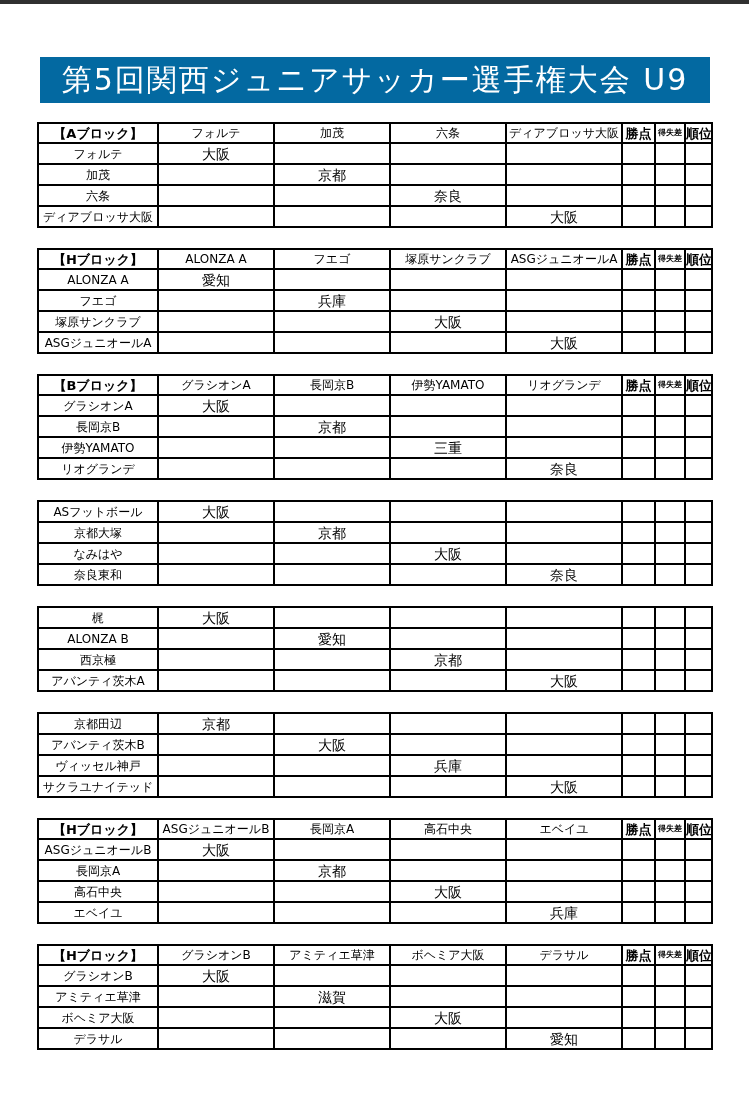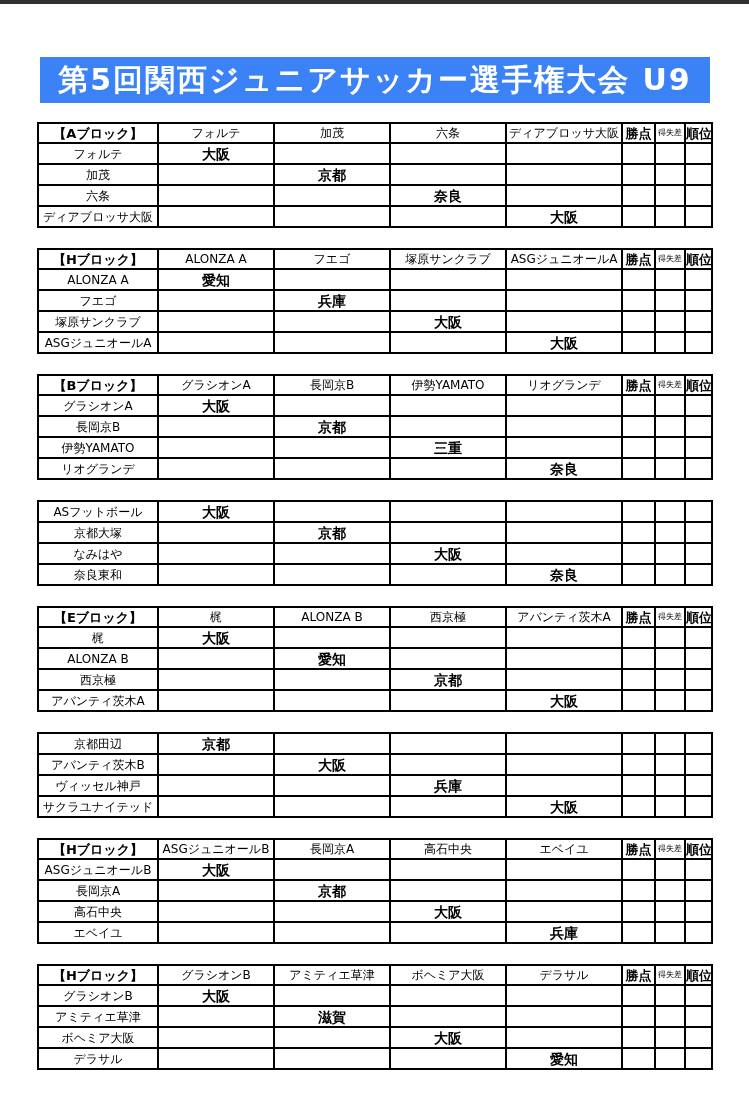--- a/index.html
+++ b/index.html
@@ -16,27 +16,27 @@
   }
   .top-bar {
     width: 749px;
     height: 4px;
     background: #303030;
   }
   .title-bar {
     margin: 53px 0 19px 40px;
     width: 670px;
     height: 46px;
-    background: #3b82f6;
+    background: #0369a1;
     color: #ffffff;
     display: flex;
     align-items: center;
     justify-content: center;
     font-size: 30px;
-    font-weight: bold;
+    font-weight: normal;
     letter-spacing: 2px;
     white-space: nowrap;
   }
   table.block-table {
     border-collapse: collapse;
     table-layout: fixed;
     margin: 0 0 20px 37px;
     width: 674px;
   }
   table.block-table td {
@@ -57,25 +57,25 @@
     color: #ffffff;
     font-size: 13px;
     font-weight: bold;
   }
   td.teamhdr { font-size: 12px; }
   td.teamname { font-size: 12px; }
   td.pref {
     background: #000000;
     color: #ffffff;
     font-size: 14px;
-    font-weight: bold;
+    font-weight: normal;
     border-radius: 7px;
   }
   td.pts, td.rank { font-size: 13px; font-weight: bold; }
-  td.gd { font-size: 8px; font-weight: normal; }
+  td.gd { font-size: 8px; font-weight: bold; }
 </style>
 </head>
 <body>
 
 <div class="top-bar"></div>
 
 <header class="title-bar">第5回関西ジュニアサッカー選手権大会 U9</header>
 
 <section>
   <table class="block-table">
@@ -333,30 +333,20 @@
       <col style="width:120px">
       <col style="width:116px">
         <col style="width:116px">
         <col style="width:116px">
         <col style="width:116px">
       <col style="width:33px">
         <col style="width:30px">
         <col style="width:27px">
     </colgroup>
     <tbody>
-        <tr class="hdr">
-      <td class="blocklabel">【Eブロック】</td>
-      <td class="teamhdr">梶</td>
-      <td class="teamhdr">ALONZA B</td>
-      <td class="teamhdr">西京極</td>
-      <td class="teamhdr">アバンティ茨木A</td>
-      <td class="pts">勝点</td>
-      <td class="gd">得失差</td>
-      <td class="rank">順位</td>
-    </tr>
     <tr class="trow">
       <td class="teamname">梶</td>
       <td class="pref">大阪</td>
       <td class="match"></td>
       <td class="match"></td>
       <td class="match"></td>
       <td class="stat"></td>
       <td class="stat"></td>
       <td class="stat"></td>
     </tr>

